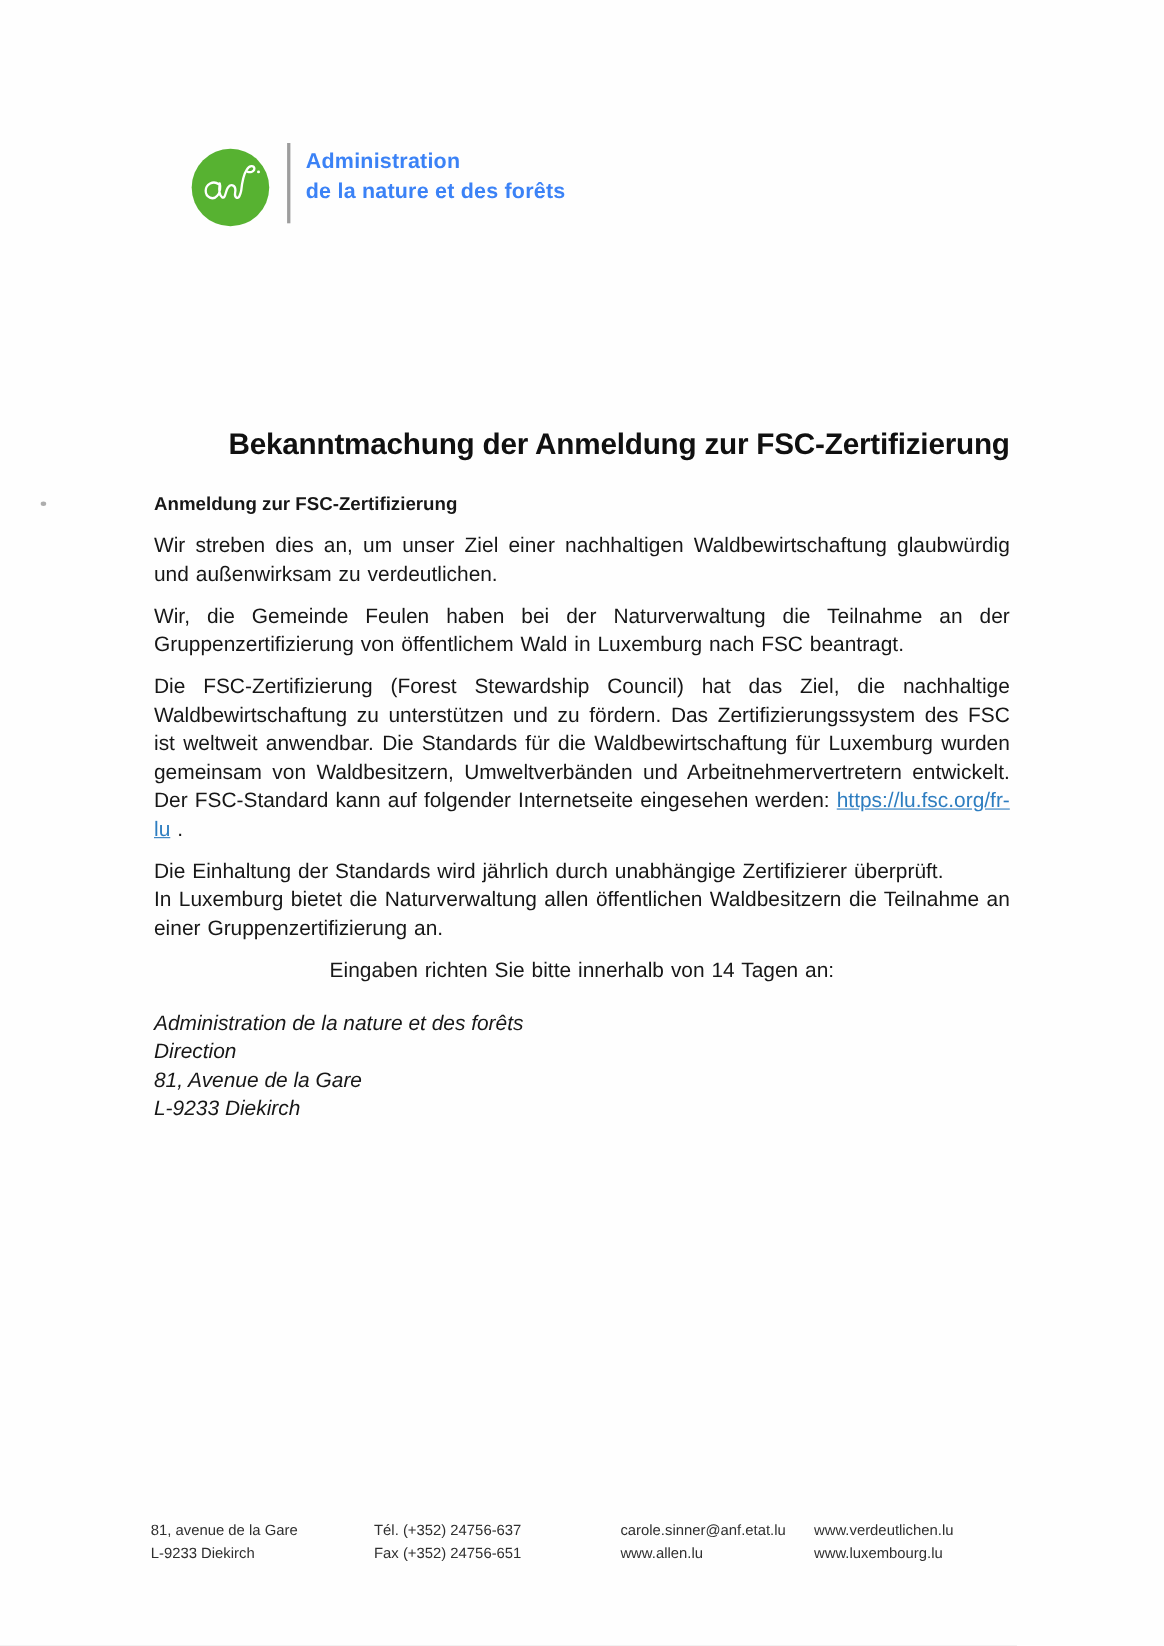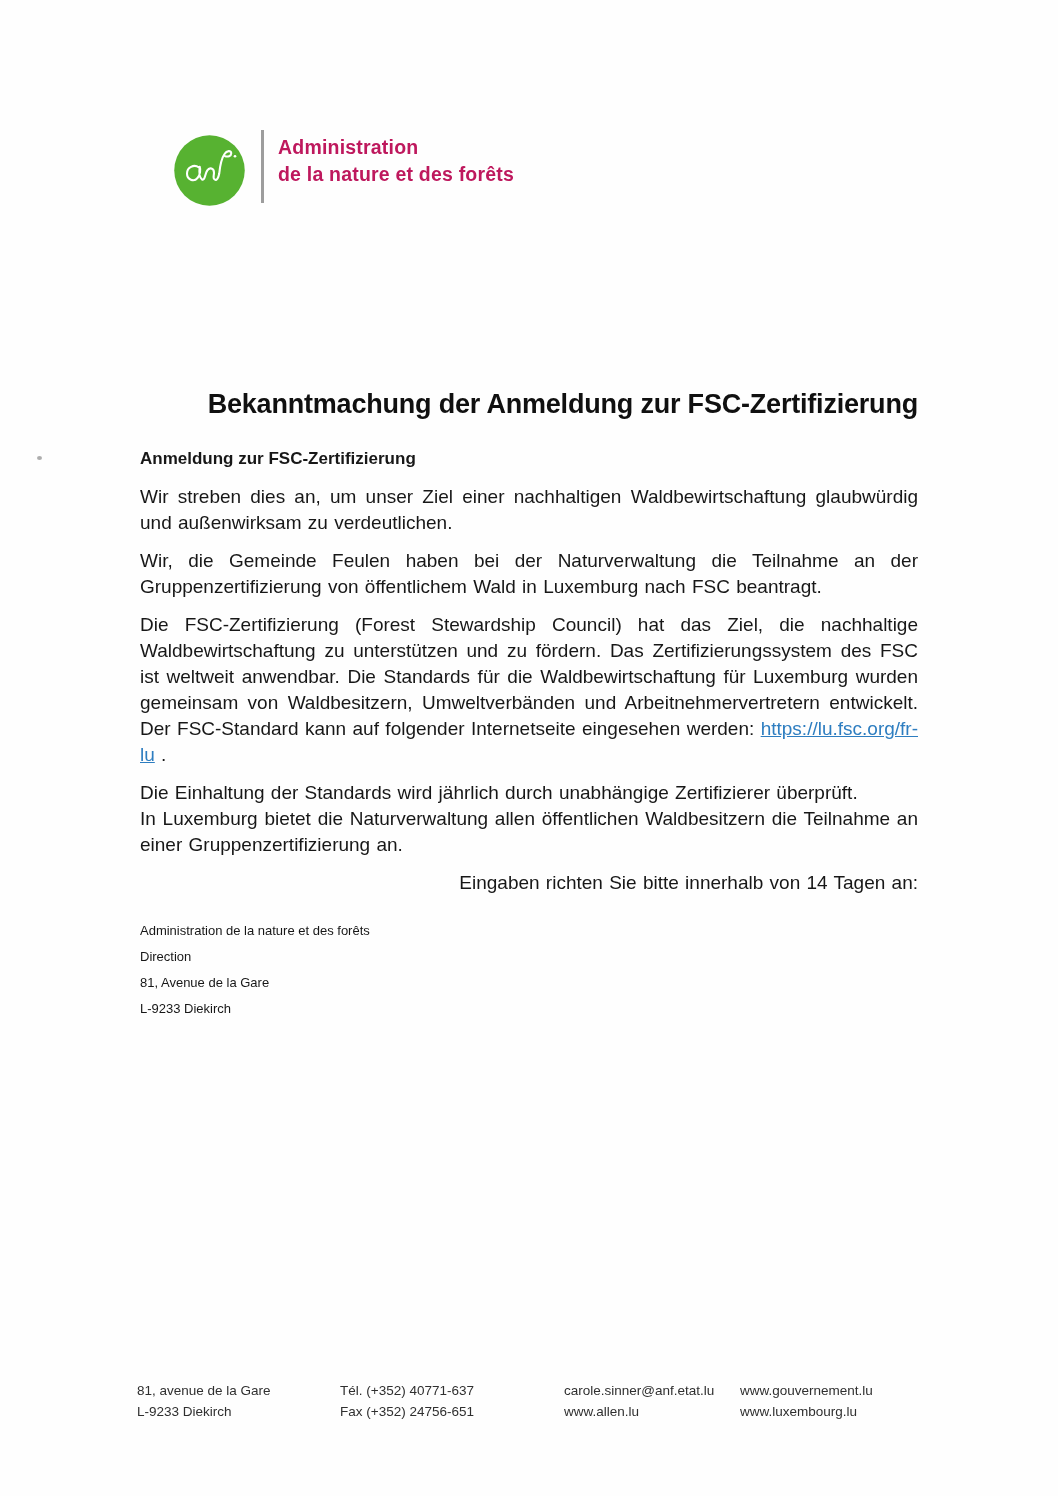--- a/index.html
+++ b/index.html
@@ -11,32 +11,32 @@
     background: #fefefe;
     font-family: "Liberation Sans", sans-serif;
     color: #171717;
     overflow: hidden;
     margin: 0 auto;
   }
   
   .logo-circle { position: absolute; left: 172px; top: 133px; width: 75px; height: 75px; }
   .lh-divider { position: absolute; left: 261px; top: 130px; width: 3px; height: 73px; background: #9d9d9d; }
   .org { position: absolute; left: 278px; top: 134px; font-size: 19.5px; line-height: 27px;
-         font-weight: 600; color: #be185d; letter-spacing: 0.2px; }
+         font-weight: 600; color: #3b82f6; letter-spacing: 0.2px; }
   
   .content { position: absolute; left: 140px; top: 388px; width: 778px; }
   h1.title { font-size: 27px; line-height: 32px; font-weight: 700; text-align: right;
              color: #101010; letter-spacing: -0.2px; }
   .dateline { margin-top: 44px; text-align: right; font-size: 19px; line-height: 26px; }
   h2.heading { margin-top: 26px; font-size: 17px; line-height: 26px; font-weight: 700; }
   .content p { margin-top: 12px; font-size: 19px; line-height: 26px; text-align: justify;
                white-space: pre-line; word-spacing: 1px; }
-  .content p.no-just { text-align: right; }
+  .content p.no-just { text-align: center; }
   a.doc-link { color: #2d7dc0; text-decoration: underline; cursor: pointer; }
-  .address { margin-top: 22px; font-size: 13px; line-height: 26px; }
+  .address { margin-top: 22px; font-size: 19px; line-height: 26px; font-style: italic; }
   
   .footer { position: absolute; top: 1380px; left: 0; width: 1058px; font-size: 13.5px;
             line-height: 21px; color: #2f2f2f; }
   .footer .col { position: absolute; top: 0; white-space: nowrap; }
   .f-col1 { left: 137px; }
   .f-col2 { left: 340px; }
   .f-col3 { left: 564px; }
   .f-col4 { left: 740px; }
   
   .artifact { position: absolute; left: 37px; top: 456px; width: 5px; height: 4px;
@@ -79,27 +79,27 @@
       <div>L-9233 Diekirch</div>
     </div>
   </div>
 
   <div class="footer">
     <div class="col f-col1">
       <div>81, avenue de la Gare</div>
       <div>L-9233 Diekirch</div>
     </div>
     <div class="col f-col2">
-      <div>Tél. (+352) 40771-637</div>
+      <div>Tél. (+352) 24756-637</div>
       <div>Fax (+352) 24756-651</div>
     </div>
     <div class="col f-col3">
       <div>carole.sinner@anf.etat.lu</div>
       <div>www.allen.lu</div>
     </div>
     <div class="col f-col4">
-      <div>www.gouvernement.lu</div>
+      <div>www.verdeutlichen.lu</div>
       <div>www.luxembourg.lu</div>
     </div>
   </div>
 
   <div class="artifact"></div>
 </div>
 
 </body></html>

